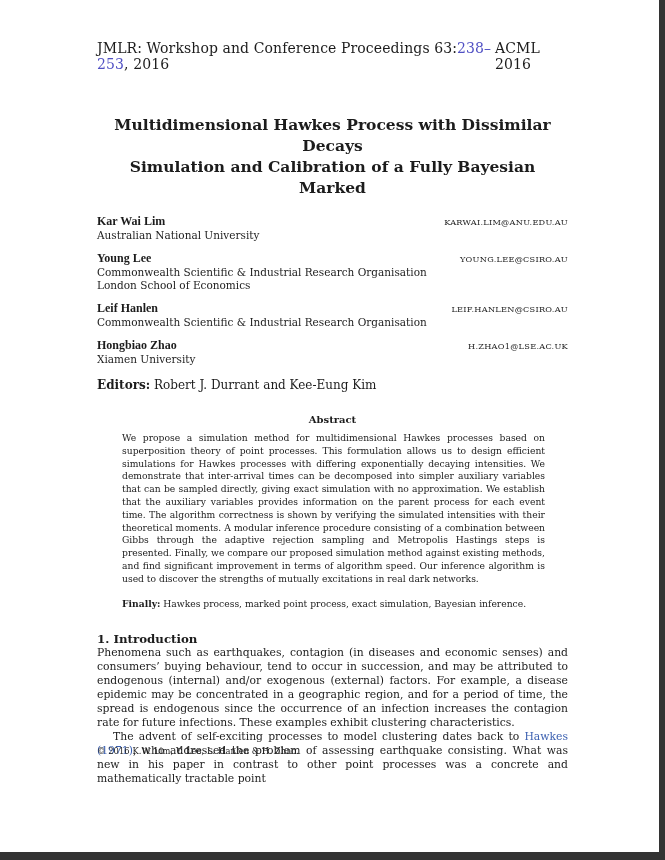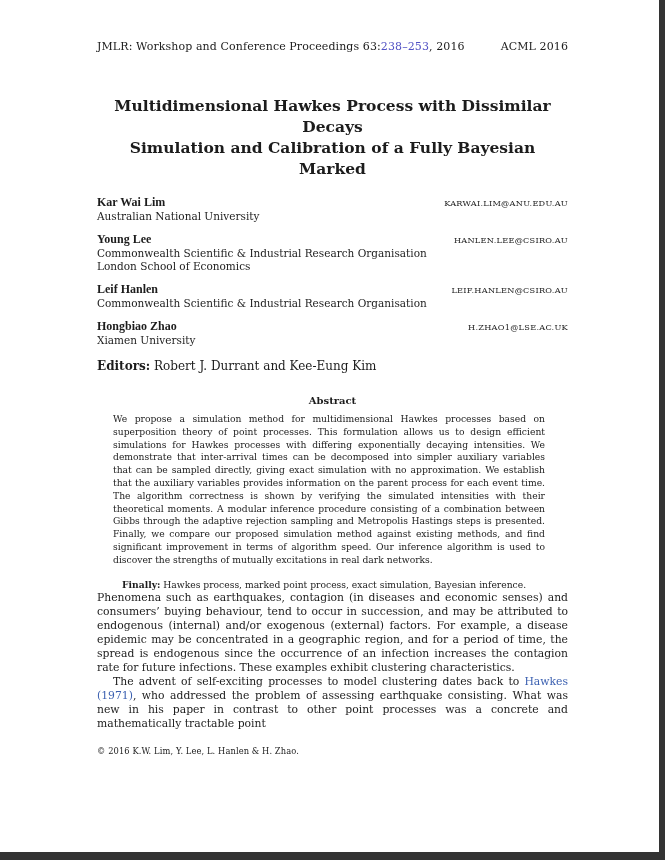--- a/index.html
+++ b/index.html
@@ -16,21 +16,21 @@
     color: #1c1c1c;
   }
   .content {
     position: absolute; left: 97px; top: 0;
     width: 471px;
   }
   
   .header {
     display: flex; justify-content: space-between;
     padding-top: 40px;
-    font-size: 11px; letter-spacing: 0.1px;
+    font-size: 14px; letter-spacing: 0.1px;
     color: #1c1c1c;
   }
   .link-violet { color: #5050c4; text-decoration: none; }
   .link-blue  { color: #3a5fb0; text-decoration: none; }
   
   .title {
     margin-top: 42px;
     text-align: center;
     font-weight: bold;
     font-size: 15.5px;
@@ -50,21 +50,21 @@
   .affiliation { font-size: 10.5px; line-height: 13px; }
   
   .editors { margin-top: 12px; font-size: 12px; }
   .bold-label { font-weight: bold; }
   
   .abstract-heading {
     margin-top: 22px;
     text-align: center; font-weight: bold; font-size: 10px;
   }
   .abstract-body {
-    margin: 7px 23px 0 16px;
+    margin: 7px 23px 0 25px;
     font-size: 9.2px; line-height: 12.8px;
     text-align: justify;
   }
   .keywords {
     margin: 12px 23px 0 25px;
     font-size: 9.2px; line-height: 12.8px;
   }
   
   .section-heading {
     margin-top: 22px;
@@ -103,21 +103,21 @@
         <div class="author-line">
           <span class="author-name">Kar Wai Lim</span>
           <span class="author-email">KARWAI.LIM@ANU.EDU.AU</span>
         </div>
         <div class="affiliation">Australian National University</div>
       </div>
 
       <div class="author">
         <div class="author-line">
           <span class="author-name">Young Lee</span>
-          <span class="author-email">HANLEN.LEE@CSIRO.AU</span>
+          <span class="author-email">YOUNG.LEE@CSIRO.AU</span>
         </div>
         <div class="affiliation">Commonwealth Scientific &amp; Industrial Research Organisation</div>
         <div class="affiliation">London School of Economics</div>
       </div>
 
       <div class="author">
         <div class="author-line">
           <span class="author-name">Leif Hanlen</span>
           <span class="author-email">LEIF.HANLEN@CSIRO.AU</span>
         </div>
@@ -138,20 +138,21 @@
       <span class="bold-label">Editors:</span><span> Robert J. Durrant and Kee-Eung Kim</span>
     </div>
 
     <div class="abstract-heading">Abstract</div>
     <div class="abstract-body">We propose a simulation method for multidimensional Hawkes processes based on superposition theory of point processes. This formulation allows us to design efficient simulations for Hawkes processes with differing exponentially decaying intensities. We demonstrate that inter-arrival times can be decomposed into simpler auxiliary variables that can be sampled directly, giving exact simulation with no approximation. We establish that the auxiliary variables provides information on the parent process for each event time. The algorithm correctness is shown by verifying the simulated intensities with their theoretical moments. A modular inference procedure consisting of a combination between Gibbs through the adaptive rejection sampling and Metropolis Hastings steps is presented. Finally, we compare our proposed simulation method against existing methods, and find significant improvement in terms of algorithm speed. Our inference algorithm is used to discover the strengths of mutually excitations in real dark networks.</div>
 
     <div class="keywords">
       <span class="bold-label">Finally:</span><span> Hawkes process, marked point process, exact simulation, Bayesian inference.</span>
     </div>
 
+    <div class="section-heading">1. Introduction</div>
 
     <div class="body-para">Phenomena such as earthquakes, contagion (in diseases and economic senses) and consumers’ buying behaviour, tend to occur in succession, and may be attributed to endogenous (internal) and/or exogenous (external) factors. For example, a disease epidemic may be concentrated in a geographic region, and for a period of time, the spread is endogenous since the occurrence of an infection increases the contagion rate for future infections. These examples exhibit clustering characteristics.</div>
 
     <div class="body-para indent"><span>The advent of self-exciting processes to model clustering dates back to </span><a class="link-blue" href="#">Hawkes (1971)</a><span>, who addressed the problem of assessing earthquake consisting. What was new in his paper in contrast to other point processes was a concrete and mathematically tractable point</span></div>
 
   </div>
 
   <div class="footer">© 2016 K.W. Lim, Y. Lee, L. Hanlen &amp; H. Zhao.</div>
 </div>
 

